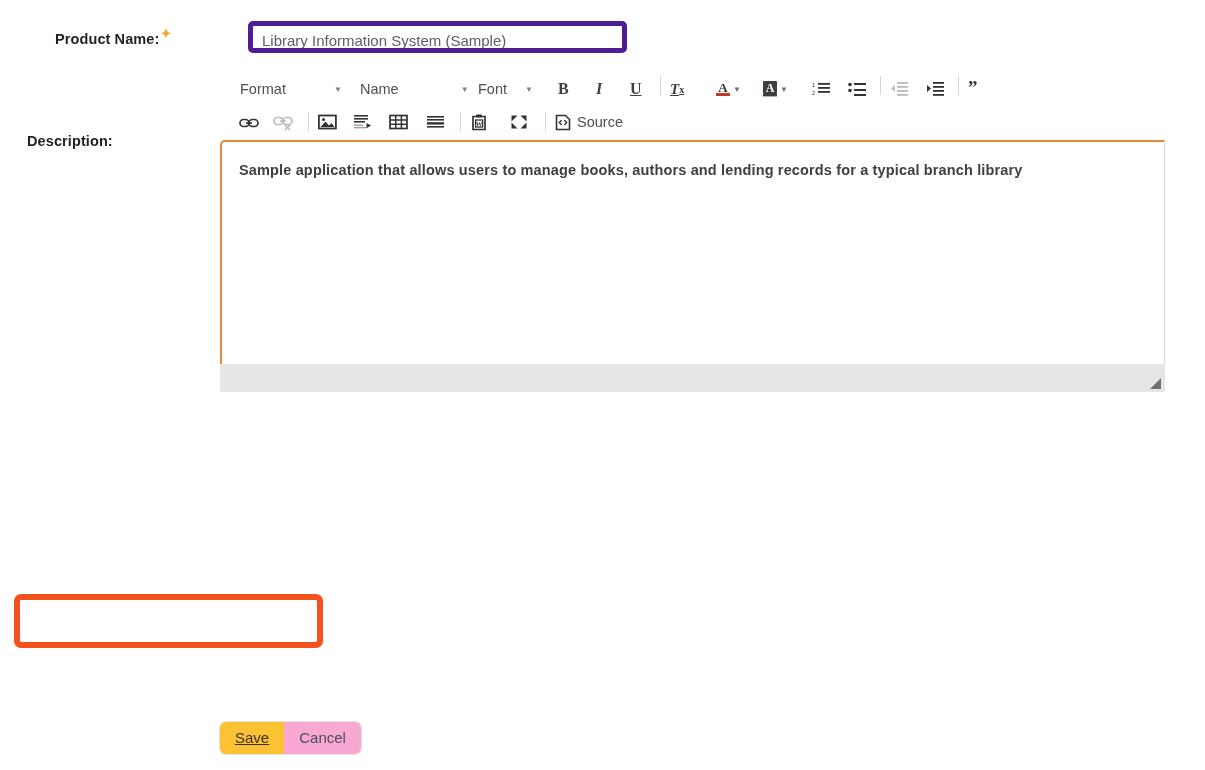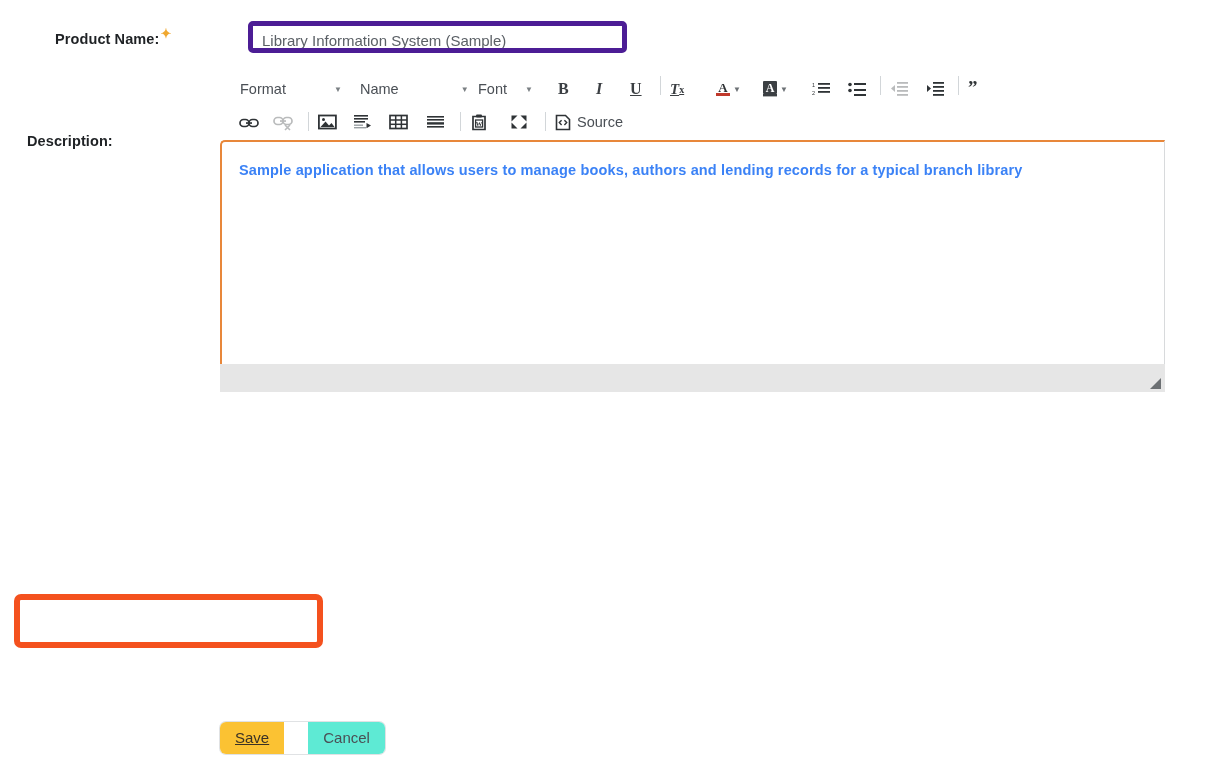--- a/index.html
+++ b/index.html
@@ -145,21 +145,21 @@
     border-right: 1px solid #d8dadc;
     border-bottom: none;
     border-top-left-radius: 5px;
   }
   .ed-text {
     position: absolute;
     left: 17px;
     top: 20px;
     font-size: 14.5px;
     font-weight: bold;
-    color: #3b82f6;
+    color: #404040;
     letter-spacing: .15px;
     white-space: nowrap;
   }
   .ed-footer {
     position: relative;
     box-sizing: border-box;
     width: 945px;
     height: 28px;
     background: #e6e6e6;
     border: none;
@@ -221,27 +221,26 @@
     font-size: 15px;
     font-family: "Liberation Sans", sans-serif;
     cursor: pointer;
     text-decoration: underline;
   }
   #cancel-button {
     box-sizing: border-box;
     height: 32px;
     padding: 0 15px;
     line-height: 32px;
-    background: #5eead4;
+    background: #f9a8d4;
     color: #4a4f55;
     border: none;
     font-size: 15px;
     font-family: "Liberation Sans", sans-serif;
     cursor: pointer;
-    margin-left: 24px;
   }
 </style>
 </head>
 <body>
 
 <div class="page">
 
   <div class="row" id="product-name-row">
     <div class="lbl" id="product-name-label">
       <span>Product Name:</span><span class="req-star">✦</span>

